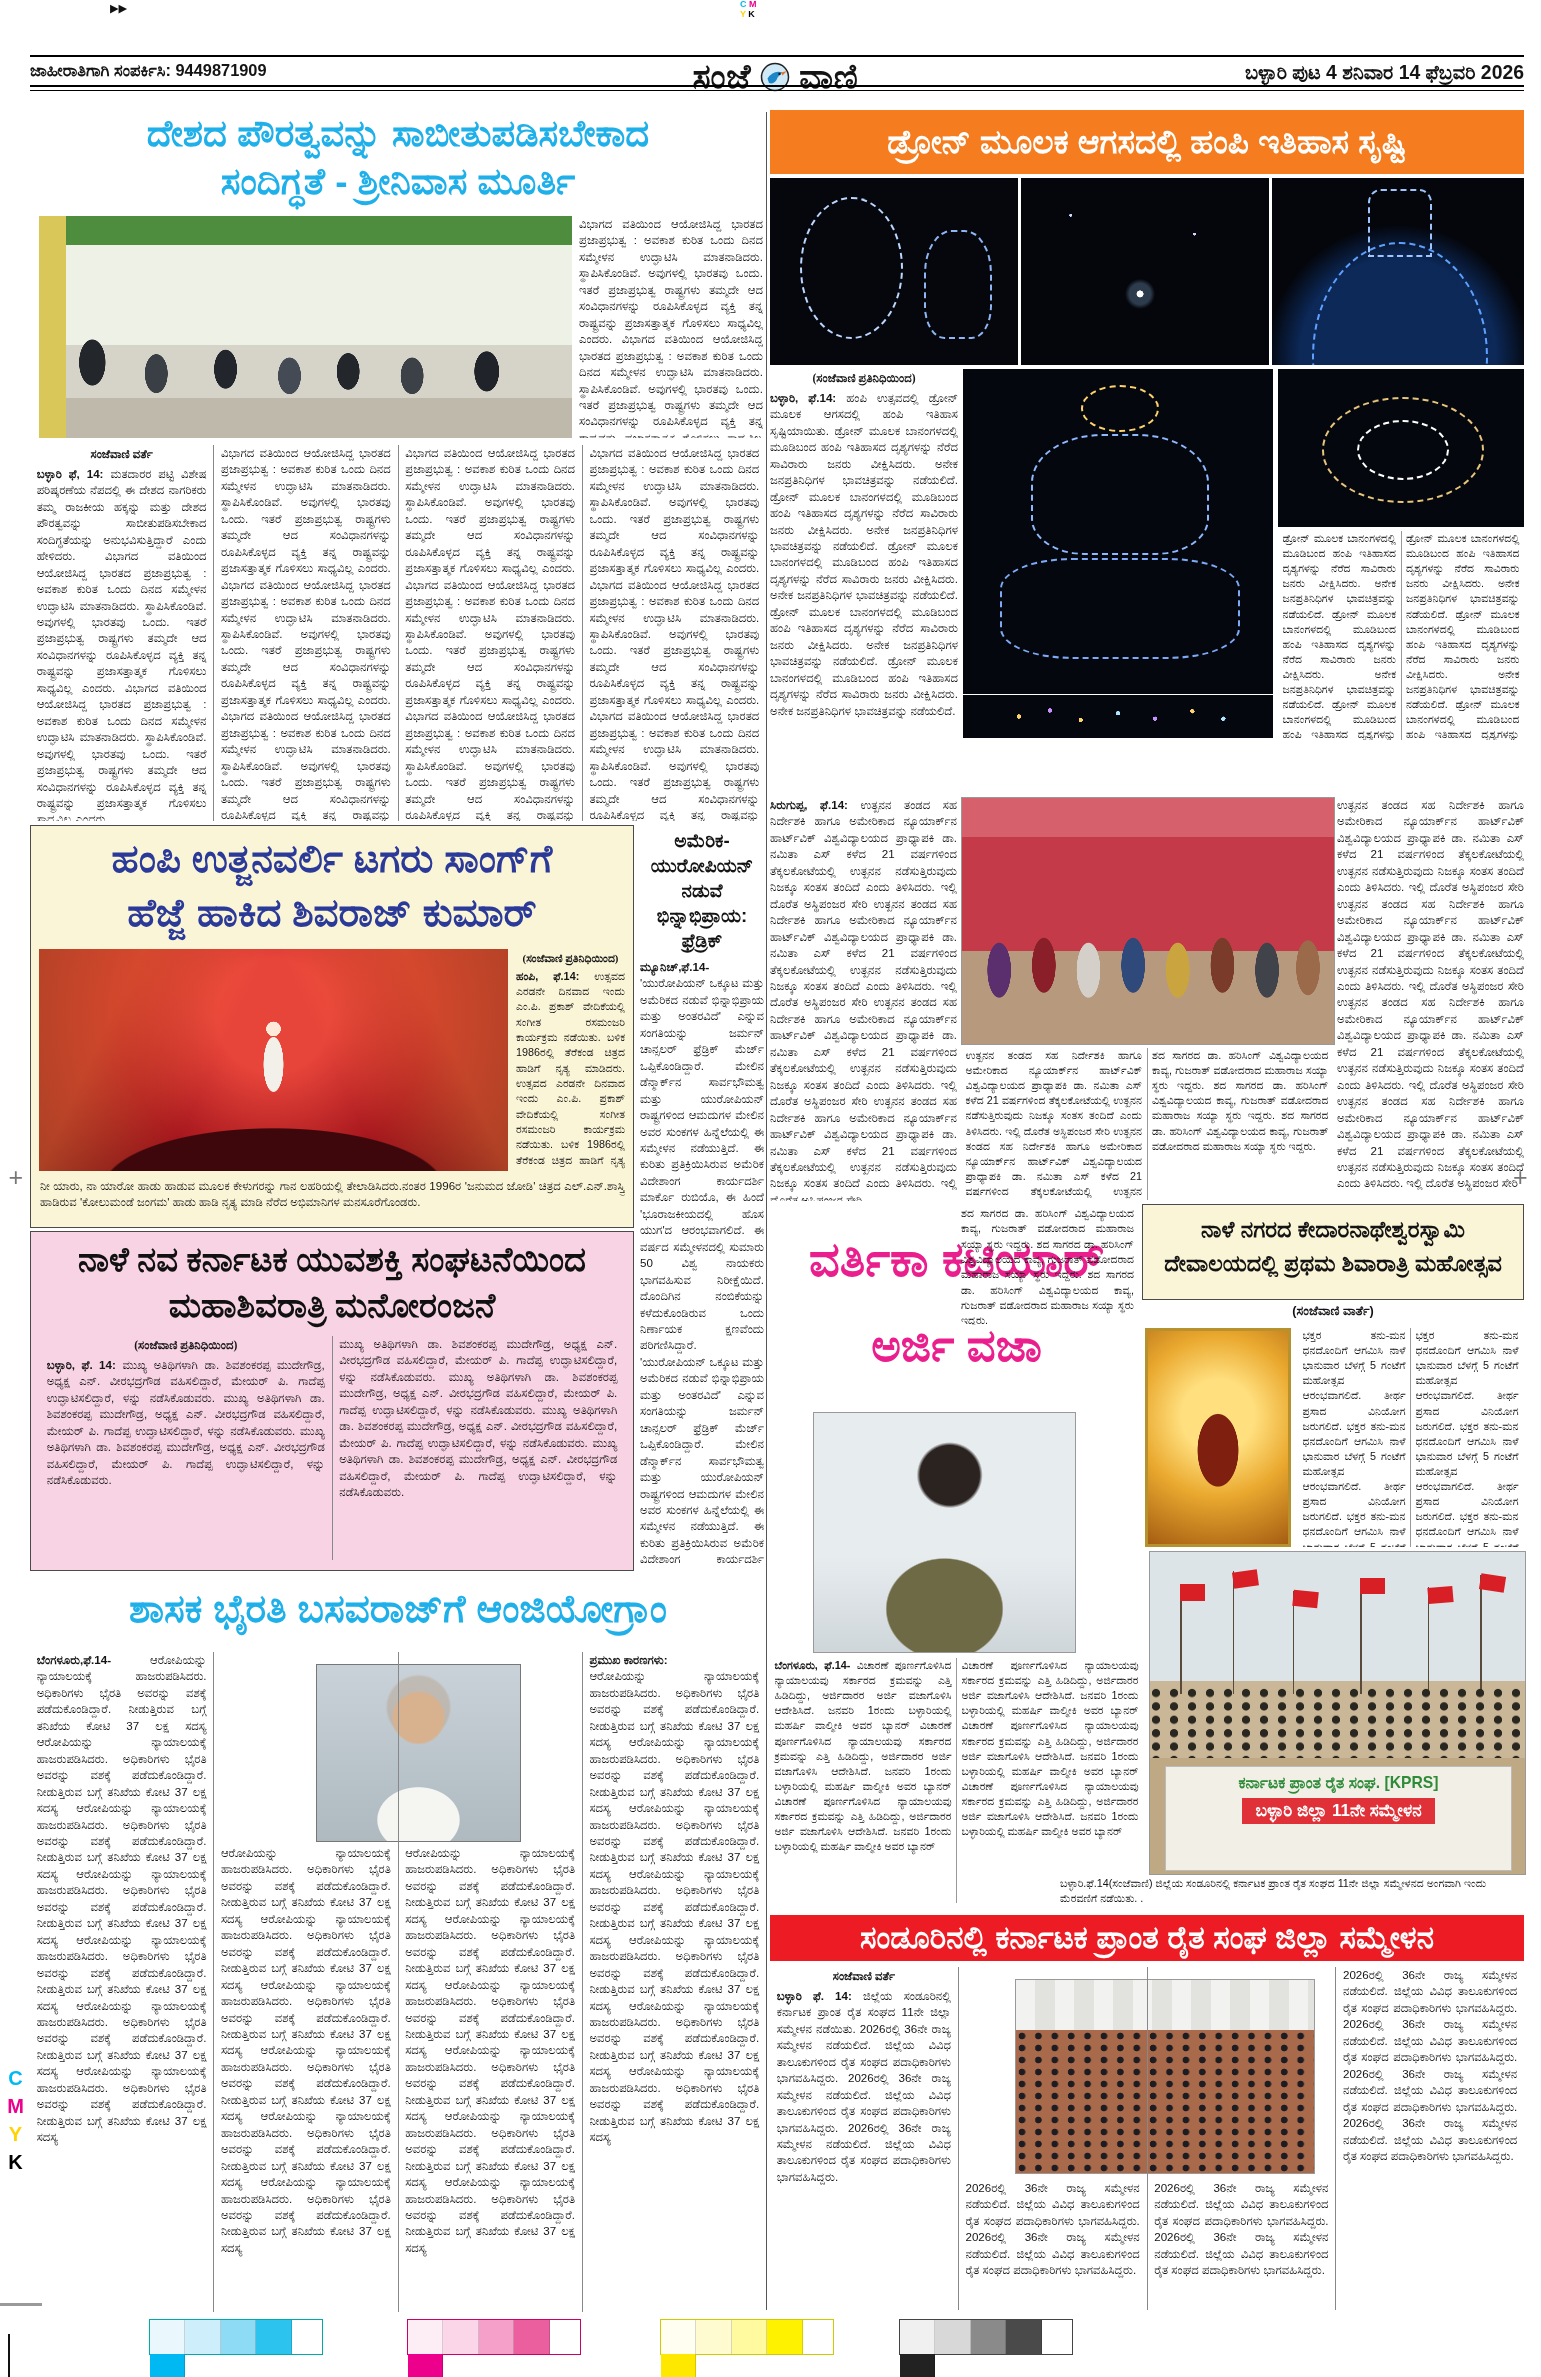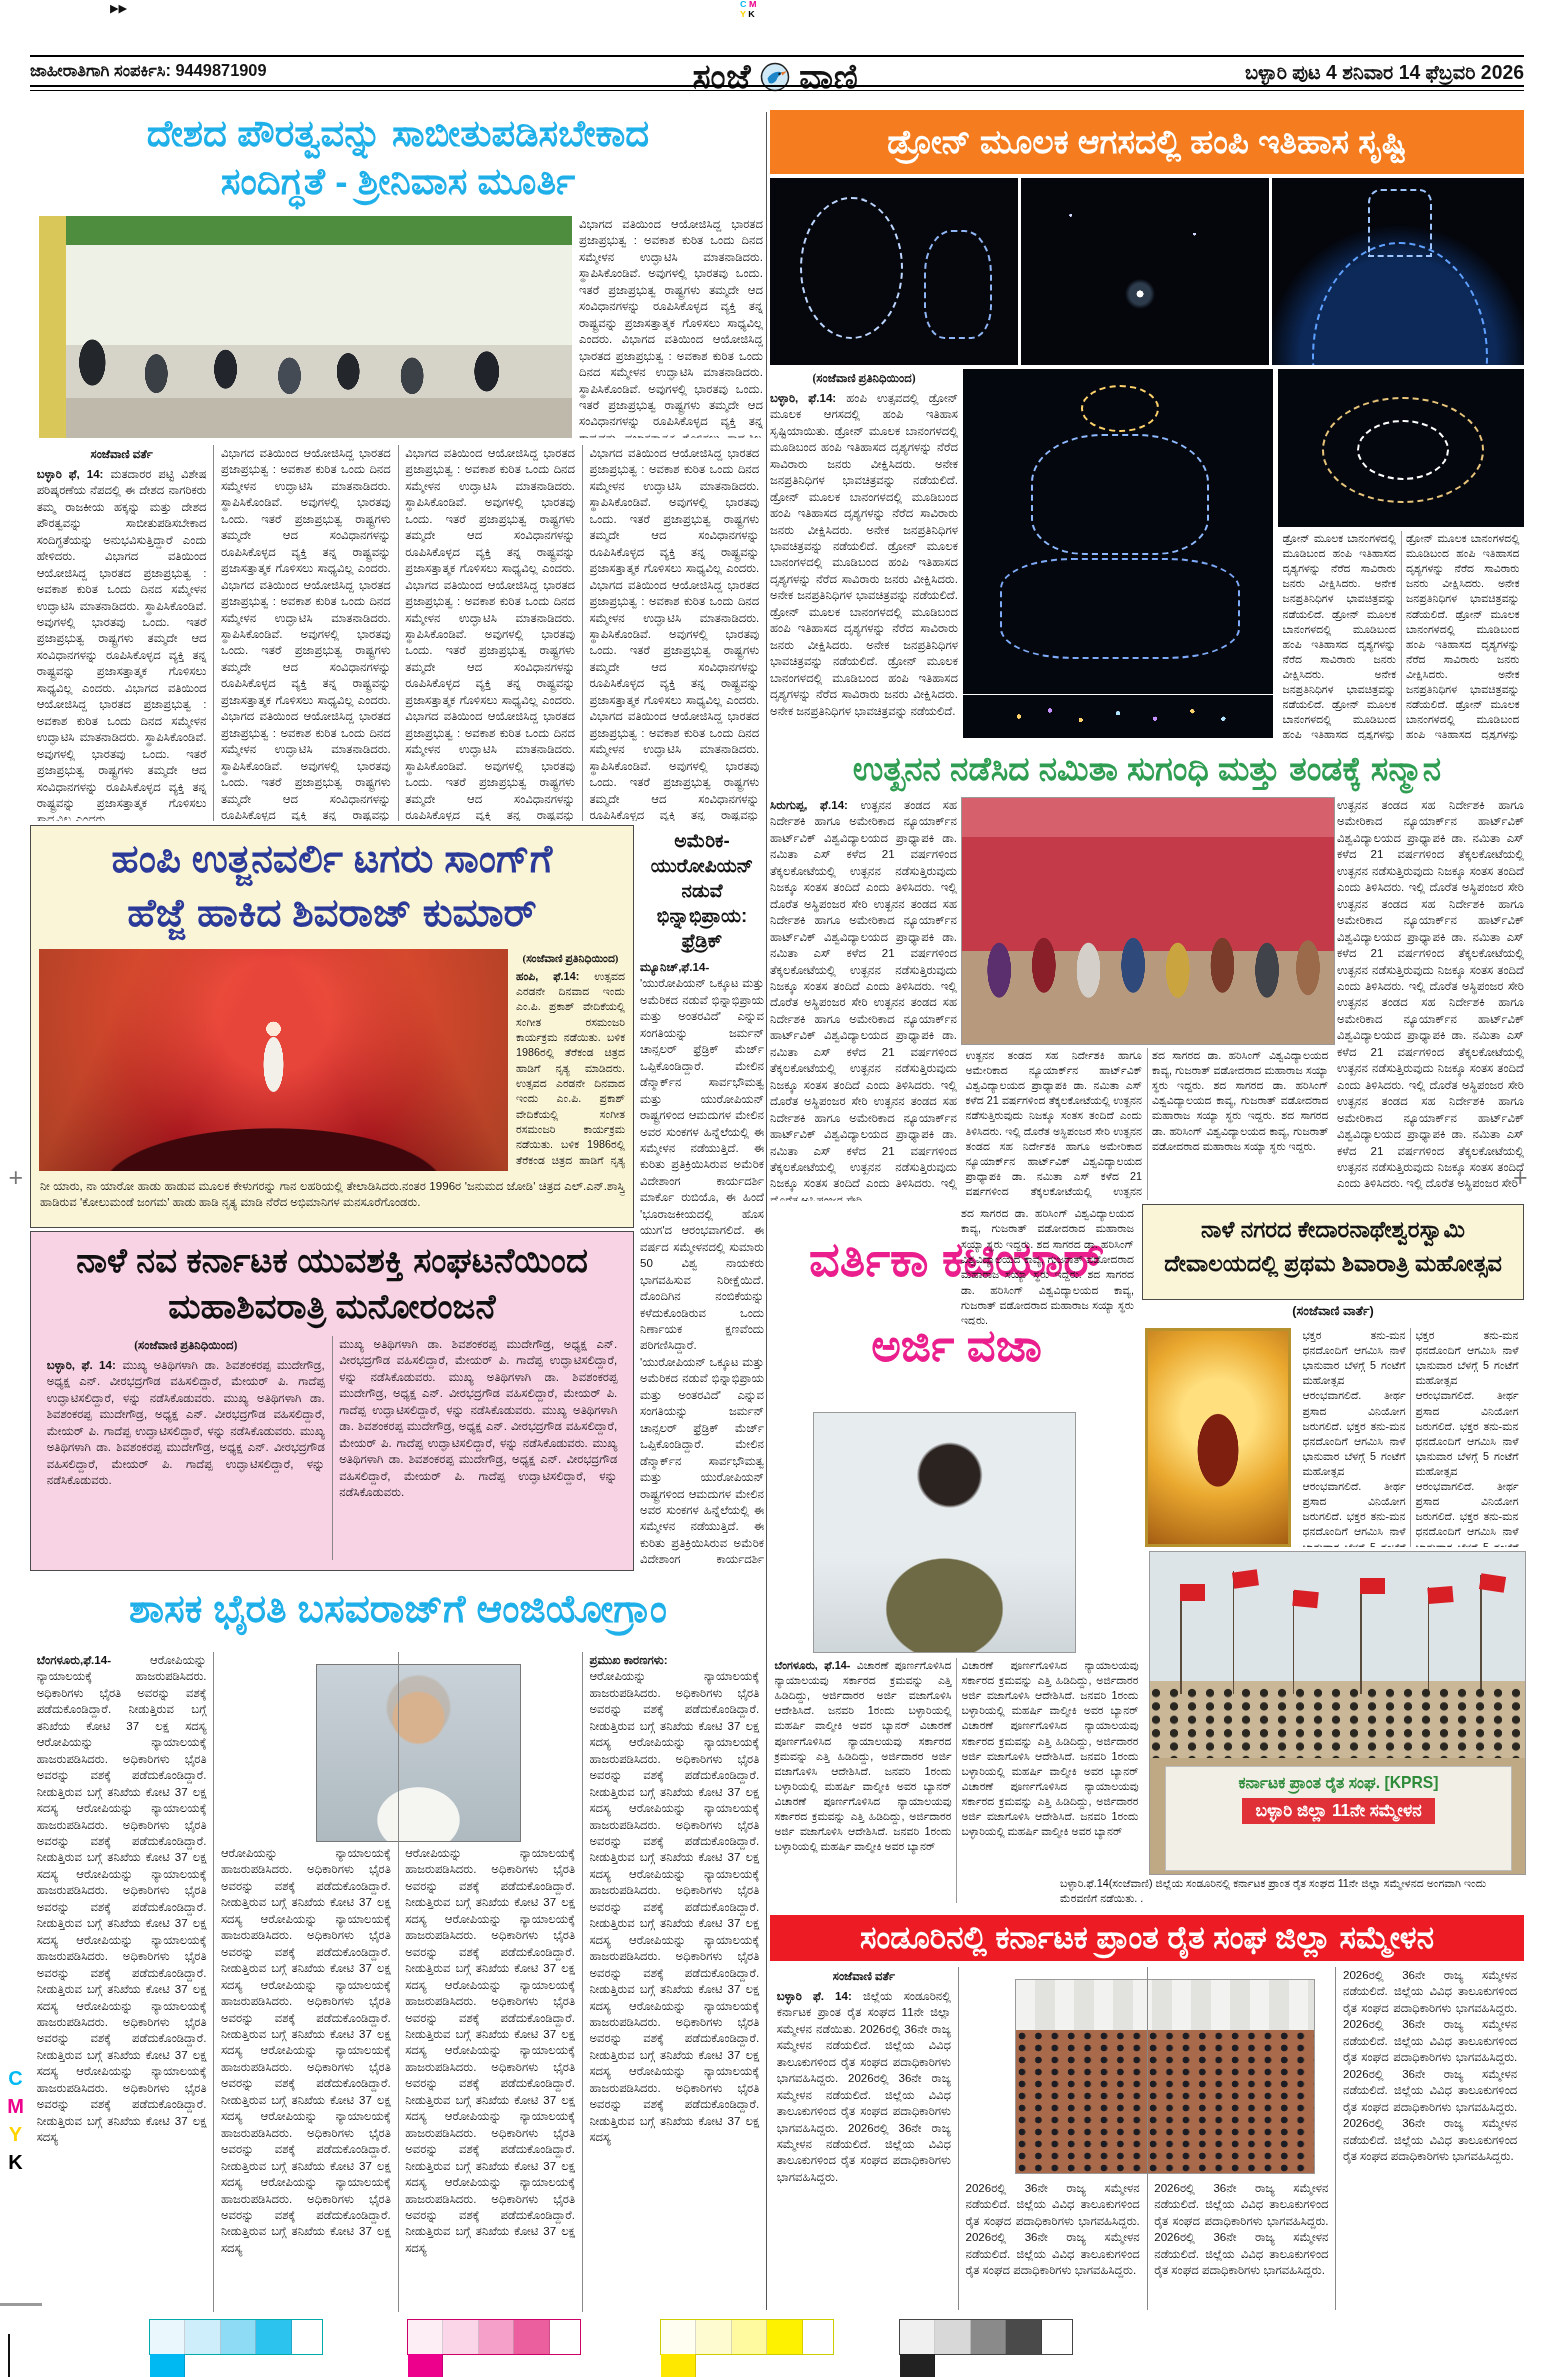--- a/index.html
+++ b/index.html
@@ -114,21 +114,21 @@
       <div>ಯುರೋಪಿಯನ್ ನಡುವೆ</div>
       <div>ಭಿನ್ನಾಭಿಪ್ರಾಯ: ಫ್ರೆಡ್ರಿಕ್</div>
     </div>
     <div class="body">
       <span class="dl">ಮ್ಯೂನಿಚ್,ಫೆ.14-</span>
       <span>'ಯುರೋಪಿಯನ್ ಒಕ್ಕೂಟ ಮತ್ತು ಅಮೆರಿಕದ ನಡುವೆ ಭಿನ್ನಾಭಿಪ್ರಾಯ ಮತ್ತು ಅಂತರವಿದೆ' ಎನ್ನುವ ಸಂಗತಿಯನ್ನು ಜರ್ಮನ್ ಚಾನ್ಸಲರ್ ಫ್ರೆಡ್ರಿಕ್ ಮೆರ್ಜ್ ಒಪ್ಪಿಕೊಂಡಿದ್ದಾರೆ. ಮೇಲಿನ ಡೆನ್ಮಾರ್ಕ್‌ನ ಸಾರ್ವಭೌಮತ್ವ ಮತ್ತು ಯುರೋಪಿಯನ್ ರಾಷ್ಟ್ರಗಳಿಂದ ಆಮದುಗಳ ಮೇಲಿನ ಅವರ ಸುಂಕಗಳ ಹಿನ್ನೆಲೆಯಲ್ಲಿ ಈ ಸಮ್ಮೇಳನ ನಡೆಯುತ್ತಿದೆ. ಈ ಕುರಿತು ಪ್ರತಿಕ್ರಿಯಿಸಿರುವ ಅಮೆರಿಕ ವಿದೇಶಾಂಗ ಕಾರ್ಯದರ್ಶಿ ಮಾರ್ಕೊ ರುಬಿಯೊ, ಈ ಹಿಂದೆ 'ಭೂರಾಜಕೀಯದಲ್ಲಿ ಹೊಸ ಯುಗ'ದ ಆರಂಭವಾಗಲಿದೆ. ಈ ವರ್ಷದ ಸಮ್ಮೇಳನದಲ್ಲಿ ಸುಮಾರು 50 ವಿಶ್ವ ನಾಯಕರು ಭಾಗವಹಿಸುವ ನಿರೀಕ್ಷೆಯಿದೆ. ದೊಂದಿಗಿನ ನಂಬಿಕೆಯನ್ನು ಕಳೆದುಕೊಂಡಿರುವ ಒಂದು ನಿರ್ಣಾಯಕ ಕ್ಷಣವೆಂದು ಪರಿಗಣಿಸಿದ್ದಾರೆ. 'ಯುರೋಪಿಯನ್ ಒಕ್ಕೂಟ ಮತ್ತು ಅಮೆರಿಕದ ನಡುವೆ ಭಿನ್ನಾಭಿಪ್ರಾಯ ಮತ್ತು ಅಂತರವಿದೆ' ಎನ್ನುವ ಸಂಗತಿಯನ್ನು ಜರ್ಮನ್ ಚಾನ್ಸಲರ್ ಫ್ರೆಡ್ರಿಕ್ ಮೆರ್ಜ್ ಒಪ್ಪಿಕೊಂಡಿದ್ದಾರೆ. ಮೇಲಿನ ಡೆನ್ಮಾರ್ಕ್‌ನ ಸಾರ್ವಭೌಮತ್ವ ಮತ್ತು ಯುರೋಪಿಯನ್ ರಾಷ್ಟ್ರಗಳಿಂದ ಆಮದುಗಳ ಮೇಲಿನ ಅವರ ಸುಂಕಗಳ ಹಿನ್ನೆಲೆಯಲ್ಲಿ ಈ ಸಮ್ಮೇಳನ ನಡೆಯುತ್ತಿದೆ. ಈ ಕುರಿತು ಪ್ರತಿಕ್ರಿಯಿಸಿರುವ ಅಮೆರಿಕ ವಿದೇಶಾಂಗ ಕಾರ್ಯದರ್ಶಿ ಮಾರ್ಕೊ ರುಬಿಯೊ, ಈ ಹಿಂದೆ 'ಭೂರಾಜಕೀಯದಲ್ಲಿ ಹೊಸ ಯುಗ'ದ ಆರಂಭವಾಗಲಿದೆ. ಈ ವರ್ಷದ ಸಮ್ಮೇಳನದಲ್ಲಿ ಸುಮಾರು 50 ವಿಶ್ವ ನಾಯಕರು ಭಾಗವಹಿಸುವ ನಿರೀಕ್ಷೆಯಿದೆ. ದೊಂದಿಗಿನ ನಂಬಿಕೆಯನ್ನು ಕಳೆದುಕೊಂಡಿರುವ ಒಂದು ನಿರ್ಣಾಯಕ ಕ್ಷಣವೆಂದು ಪರಿಗಣಿಸಿದ್ದಾರೆ.</span>
     </div>
   </div>
 
   <div class="boxed" style="left:30px;top:1231px;width:604px;height:340px;background:#f8d3e3;">
-    <div class="hl" style="margin-top:4.5px;font-size:34px;line-height:46px;color:#111;">
+    <div class="hl" style="margin-top:4.5px;font-size:34px;line-height:46px;color:#111;font-family:Liberation Serif, serif;">
       <div>ನಾಳೆ ನವ ಕರ್ನಾಟಕ ಯುವಶಕ್ತಿ ಸಂಘಟನೆಯಿಂದ</div>
       <div>ಮಹಾಶಿವರಾತ್ರಿ ಮನೋರಂಜನೆ</div>
     </div>
     <div class="cols" style="margin:7.5px 9px 0;height:224px;">
       <div class="col">
         <span class="byline">(ಸಂಜೆವಾಣಿ ಪ್ರತಿನಿಧಿಯಿಂದ)</span>
         <span class="dl">ಬಳ್ಳಾರಿ, ಫೆ. 14:</span>
         <span>ಮುಖ್ಯ ಅತಿಥಿಗಳಾಗಿ ಡಾ. ಶಿವಶಂಕರಪ್ಪ ಮುದೇಗೌಡ್ರ, ಅಧ್ಯಕ್ಷ ಎನ್. ವೀರಭದ್ರಗೌಡ ವಹಿಸಲಿದ್ದಾರೆ, ಮೇಯರ್ ಪಿ. ಗಾದೆಪ್ಪ ಉದ್ಘಾಟಿಸಲಿದ್ದಾರೆ, ಳನ್ನು ನಡೆಸಿಕೊಡುವರು. ಮುಖ್ಯ ಅತಿಥಿಗಳಾಗಿ ಡಾ. ಶಿವಶಂಕರಪ್ಪ ಮುದೇಗೌಡ್ರ, ಅಧ್ಯಕ್ಷ ಎನ್. ವೀರಭದ್ರಗೌಡ ವಹಿಸಲಿದ್ದಾರೆ, ಮೇಯರ್ ಪಿ. ಗಾದೆಪ್ಪ ಉದ್ಘಾಟಿಸಲಿದ್ದಾರೆ, ಳನ್ನು ನಡೆಸಿಕೊಡುವರು. ಮುಖ್ಯ ಅತಿಥಿಗಳಾಗಿ ಡಾ. ಶಿವಶಂಕರಪ್ಪ ಮುದೇಗೌಡ್ರ, ಅಧ್ಯಕ್ಷ ಎನ್. ವೀರಭದ್ರಗೌಡ ವಹಿಸಲಿದ್ದಾರೆ, ಮೇಯರ್ ಪಿ. ಗಾದೆಪ್ಪ ಉದ್ಘಾಟಿಸಲಿದ್ದಾರೆ, ಳನ್ನು ನಡೆಸಿಕೊಡುವರು.</span>
       </div>
       <div class="col">ಮುಖ್ಯ ಅತಿಥಿಗಳಾಗಿ ಡಾ. ಶಿವಶಂಕರಪ್ಪ ಮುದೇಗೌಡ್ರ, ಅಧ್ಯಕ್ಷ ಎನ್. ವೀರಭದ್ರಗೌಡ ವಹಿಸಲಿದ್ದಾರೆ, ಮೇಯರ್ ಪಿ. ಗಾದೆಪ್ಪ ಉದ್ಘಾಟಿಸಲಿದ್ದಾರೆ, ಳನ್ನು ನಡೆಸಿಕೊಡುವರು. ಮುಖ್ಯ ಅತಿಥಿಗಳಾಗಿ ಡಾ. ಶಿವಶಂಕರಪ್ಪ ಮುದೇಗೌಡ್ರ, ಅಧ್ಯಕ್ಷ ಎನ್. ವೀರಭದ್ರಗೌಡ ವಹಿಸಲಿದ್ದಾರೆ, ಮೇಯರ್ ಪಿ. ಗಾದೆಪ್ಪ ಉದ್ಘಾಟಿಸಲಿದ್ದಾರೆ, ಳನ್ನು ನಡೆಸಿಕೊಡುವರು. ಮುಖ್ಯ ಅತಿಥಿಗಳಾಗಿ ಡಾ. ಶಿವಶಂಕರಪ್ಪ ಮುದೇಗೌಡ್ರ, ಅಧ್ಯಕ್ಷ ಎನ್. ವೀರಭದ್ರಗೌಡ ವಹಿಸಲಿದ್ದಾರೆ, ಮೇಯರ್ ಪಿ. ಗಾದೆಪ್ಪ ಉದ್ಘಾಟಿಸಲಿದ್ದಾರೆ, ಳನ್ನು ನಡೆಸಿಕೊಡುವರು. ಮುಖ್ಯ ಅತಿಥಿಗಳಾಗಿ ಡಾ. ಶಿವಶಂಕರಪ್ಪ ಮುದೇಗೌಡ್ರ, ಅಧ್ಯಕ್ಷ ಎನ್. ವೀರಭದ್ರಗೌಡ ವಹಿಸಲಿದ್ದಾರೆ, ಮೇಯರ್ ಪಿ. ಗಾದೆಪ್ಪ ಉದ್ಘಾಟಿಸಲಿದ್ದಾರೆ, ಳನ್ನು ನಡೆಸಿಕೊಡುವರು.</div>
@@ -199,21 +199,20 @@
   <div class="ph" style="left:963px;top:695px;width:310px;height:43px;background:
       radial-gradient(circle 2.2px at 18% 50%, #ffd36b 95%, rgba(0,0,0,0)),
       radial-gradient(circle 2.2px at 28% 36%, #c792ff 95%, rgba(0,0,0,0)),
       radial-gradient(circle 2.2px at 38% 58%, #ffd36b 95%, rgba(0,0,0,0)),
       radial-gradient(circle 2.2px at 50% 42%, #b0e3ff 95%, rgba(0,0,0,0)),
       radial-gradient(circle 2.2px at 62% 55%, #c792ff 95%, rgba(0,0,0,0)),
       radial-gradient(circle 2.2px at 74% 38%, #ffd36b 95%, rgba(0,0,0,0)),
       radial-gradient(circle 2.2px at 84% 55%, #b0e3ff 95%, rgba(0,0,0,0)),
       #04070e;"></div>
 
-  <div class="abs hl" style="left:770px;top:745px;width:754px;font-size:33px;line-height:48px;color:#2f9e52;">ಉತ್ಖನನ ನಡೆಸಿದ ನಮಿತಾ ಸುಗಂಧಿ ಮತ್ತು ತಂಡಕ್ಕೆ ಸನ್ಮಾನ</div>
 
   <div class="abs body" style="left:770px;top:797px;width:187px;height:404px;">
     <span class="dl">ಸಿರುಗುಪ್ಪ, ಫೆ.14:</span>
     <span>ಉತ್ಖನನ ತಂಡದ ಸಹ ನಿರ್ದೇಶಕಿ ಹಾಗೂ ಅಮೇರಿಕಾದ ನ್ಯೂಯಾರ್ಕ್‌ನ ಹಾರ್ಟ್‌ವಿಕ್ ವಿಶ್ವವಿದ್ಯಾಲಯದ ಪ್ರಾಧ್ಯಾಪಕಿ ಡಾ. ನಮಿತಾ ಎಸ್ ಕಳೆದ 21 ವರ್ಷಗಳಿಂದ ತೆಕ್ಕಲಕೋಟೆಯಲ್ಲಿ ಉತ್ಖನನ ನಡೆಸುತ್ತಿರುವುದು ನಿಜಕ್ಕೂ ಸಂತಸ ತಂದಿದೆ ಎಂದು ತಿಳಿಸಿದರು. ಇಲ್ಲಿ ದೊರೆತ ಅಸ್ಥಿಪಂಜರ ಸೇರಿ ಉತ್ಖನನ ತಂಡದ ಸಹ ನಿರ್ದೇಶಕಿ ಹಾಗೂ ಅಮೇರಿಕಾದ ನ್ಯೂಯಾರ್ಕ್‌ನ ಹಾರ್ಟ್‌ವಿಕ್ ವಿಶ್ವವಿದ್ಯಾಲಯದ ಪ್ರಾಧ್ಯಾಪಕಿ ಡಾ. ನಮಿತಾ ಎಸ್ ಕಳೆದ 21 ವರ್ಷಗಳಿಂದ ತೆಕ್ಕಲಕೋಟೆಯಲ್ಲಿ ಉತ್ಖನನ ನಡೆಸುತ್ತಿರುವುದು ನಿಜಕ್ಕೂ ಸಂತಸ ತಂದಿದೆ ಎಂದು ತಿಳಿಸಿದರು. ಇಲ್ಲಿ ದೊರೆತ ಅಸ್ಥಿಪಂಜರ ಸೇರಿ ಉತ್ಖನನ ತಂಡದ ಸಹ ನಿರ್ದೇಶಕಿ ಹಾಗೂ ಅಮೇರಿಕಾದ ನ್ಯೂಯಾರ್ಕ್‌ನ ಹಾರ್ಟ್‌ವಿಕ್ ವಿಶ್ವವಿದ್ಯಾಲಯದ ಪ್ರಾಧ್ಯಾಪಕಿ ಡಾ. ನಮಿತಾ ಎಸ್ ಕಳೆದ 21 ವರ್ಷಗಳಿಂದ ತೆಕ್ಕಲಕೋಟೆಯಲ್ಲಿ ಉತ್ಖನನ ನಡೆಸುತ್ತಿರುವುದು ನಿಜಕ್ಕೂ ಸಂತಸ ತಂದಿದೆ ಎಂದು ತಿಳಿಸಿದರು. ಇಲ್ಲಿ ದೊರೆತ ಅಸ್ಥಿಪಂಜರ ಸೇರಿ ಉತ್ಖನನ ತಂಡದ ಸಹ ನಿರ್ದೇಶಕಿ ಹಾಗೂ ಅಮೇರಿಕಾದ ನ್ಯೂಯಾರ್ಕ್‌ನ ಹಾರ್ಟ್‌ವಿಕ್ ವಿಶ್ವವಿದ್ಯಾಲಯದ ಪ್ರಾಧ್ಯಾಪಕಿ ಡಾ. ನಮಿತಾ ಎಸ್ ಕಳೆದ 21 ವರ್ಷಗಳಿಂದ ತೆಕ್ಕಲಕೋಟೆಯಲ್ಲಿ ಉತ್ಖನನ ನಡೆಸುತ್ತಿರುವುದು ನಿಜಕ್ಕೂ ಸಂತಸ ತಂದಿದೆ ಎಂದು ತಿಳಿಸಿದರು. ಇಲ್ಲಿ ದೊರೆತ ಅಸ್ಥಿಪಂಜರ ಸೇರಿ</span>
   </div>
 
   <div class="ph" style="left:961px;top:797px;width:372px;height:246px;border:0.7px solid #999;background:
       radial-gradient(ellipse 19.4px 45px at 10% 70%, #5b2f6e 60%, rgba(0,0,0,0) 62%),
       radial-gradient(ellipse 19.4px 45px at 22% 68%, #8a1f2a 60%, rgba(0,0,0,0) 62%),
       radial-gradient(ellipse 19.4px 45px at 34% 70%, #d4cfc8 60%, rgba(0,0,0,0) 62%),

